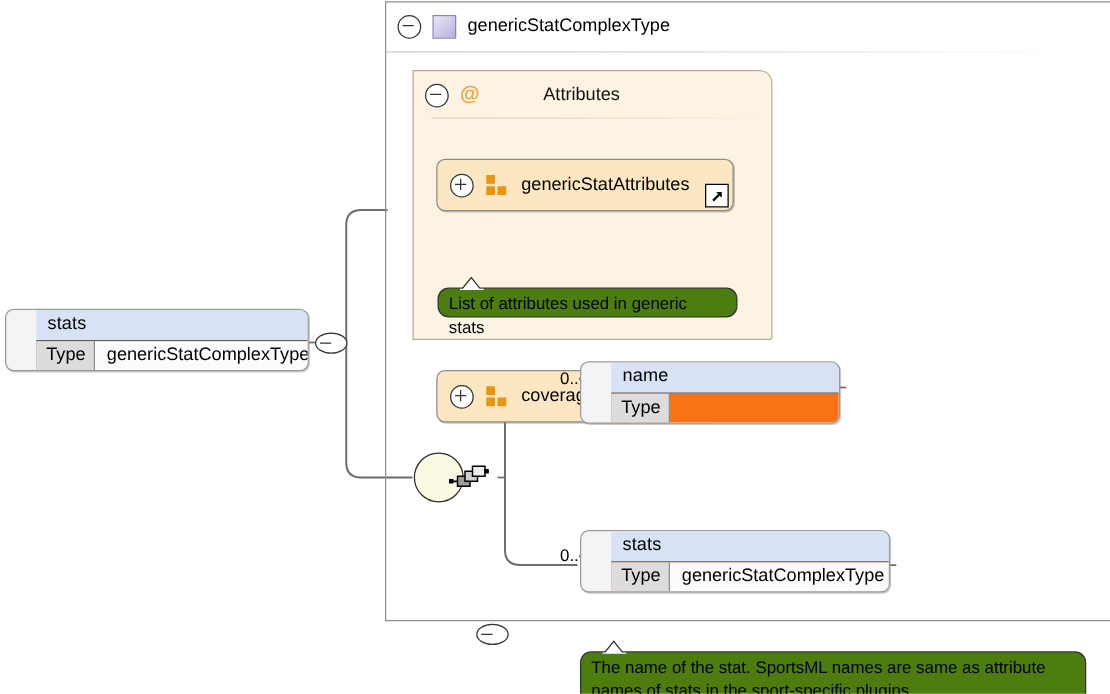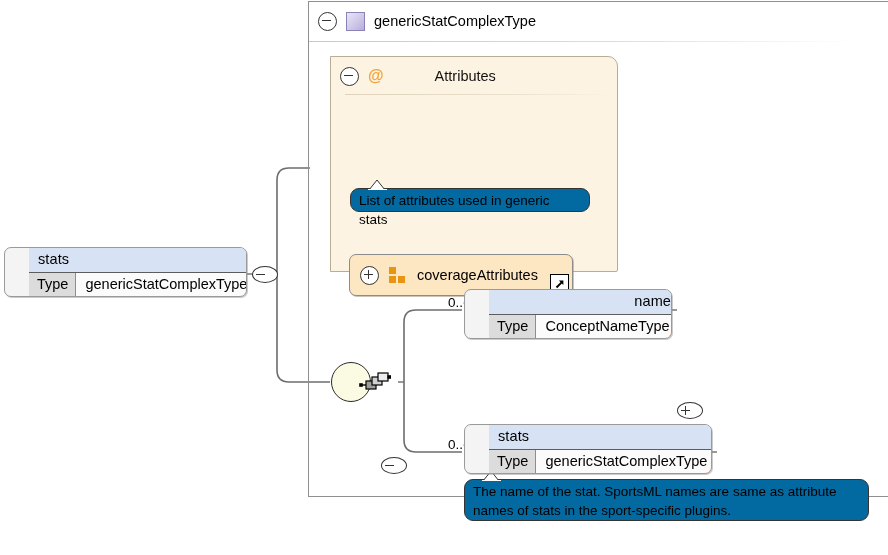--- a/index.html
+++ b/index.html
@@ -177,21 +177,21 @@
   .card {
     font-size: 13.5px;
     color: #000;
     white-space: nowrap;
   }
 
   
   .bubble {
     border: 1px solid #343434;
     border-radius: 9px;
-    background: #0369a1;
+    background: #4d7c0f;
     font-size: 13.5px;
     line-height: 18.5px;
     color: #000;
     padding: 3px 8px 4px 8px;
     position: relative;
   }
   .bubble .tail {
     position: absolute;
     top: -10px;
     width: 22px; height: 11px;
@@ -246,20 +246,35 @@
 
   <div class="abs attr-panel" style="left:330px; top:56px; width:288px; height:216px;"></div>
 
   <div class="abs attr-header" style="left:331px; top:58px; width:280px;">
     <div class="circ"></div>
     <div class="attr-at">@</div>
     <div class="attr-title">Attributes</div>
   </div>
   <div class="abs attr-rule" style="left:333px; top:94px; width:268px;"></div>
 
+  <div class="abs attrgrp" style="left:349px; top:110px; width:238px; height:42px;">
+    <div class="circ plus"></div>
+    <div class="mosaic">
+      <i class="m1"></i>
+        <i class="m2"></i>
+        <i class="m3"></i>
+    </div>
+    <div class="attrgrp-label">genericStatAttributes</div>
+    <div class="linkbadge">
+      <svg width="12" height="12" viewBox="0 0 12 12" aria-hidden="true">
+        <path d="M2.5 9.5 L8.4 3.6" stroke="#000" stroke-width="1.9" fill="none"></path>
+        <path d="M4.9 2.6 L9.4 2.6 L9.4 7.1 Z" fill="#000"></path>
+      </svg>
+    </div>
+  </div>
 
   <div class="abs bubble" style="left:350px; top:171px; width:240px; height:24px;">
     <div class="tail" style="left:16px;">
       <svg width="22" height="12" viewBox="0 0 22 12">
         <path d="M2,11 L10,1 L18,11 Z" fill="#ffffff" stroke="#343434" stroke-width="1"></path>
         <rect x="1" y="10" width="19" height="3" fill="#ffffff"></rect>
       </svg>
     </div>
     <span>List of attributes used in generic stats</span>
   </div>
@@ -288,25 +303,24 @@
       <rect x="16" y="14" width="10" height="8" fill="#d0d0d0" stroke="#000" stroke-width="1.2"></rect>
       <rect x="22" y="10" width="10" height="8" fill="#ececec" stroke="#000" stroke-width="1.2"></rect>
       <line x1="32" y1="14" x2="35" y2="14" stroke="#000" stroke-width="1.4"></line>
       <rect x="31.4" y="12.2" width="3.6" height="3.6" fill="#000"></rect>
     </svg>
   </div>
   <div class="abs circ" style="left:381px; top:374px;"></div>
 
   <div class="abs card" style="left:424px; top:295px;">0..∞</div>
 
-  <div class="abs elem-box" style="left:464px; top:289px; width:208px;text-align:right;">
+  <div class="abs elem-box" style="left:464px; top:289px; width:208px;">
     <div class="elem-title">name</div>
     <div class="elem-typerow">
       <div class="elem-typekey">Type</div>
-      <div class="elem-typeval">ConceptNameType</div>
     </div>
   </div>
   <div class="abs circ plus" style="left:677px; top:302px;"></div>
 
   <div class="abs bubble" style="left:464px; top:362px; width:405px; height:42px;">
     <div class="tail" style="left:16px;">
       <svg width="22" height="12" viewBox="0 0 22 12">
         <path d="M2,11 L10,1 L18,11 Z" fill="#ffffff" stroke="#343434" stroke-width="1"></path>
         <rect x="1" y="10" width="19" height="3" fill="#ffffff"></rect>
       </svg>

